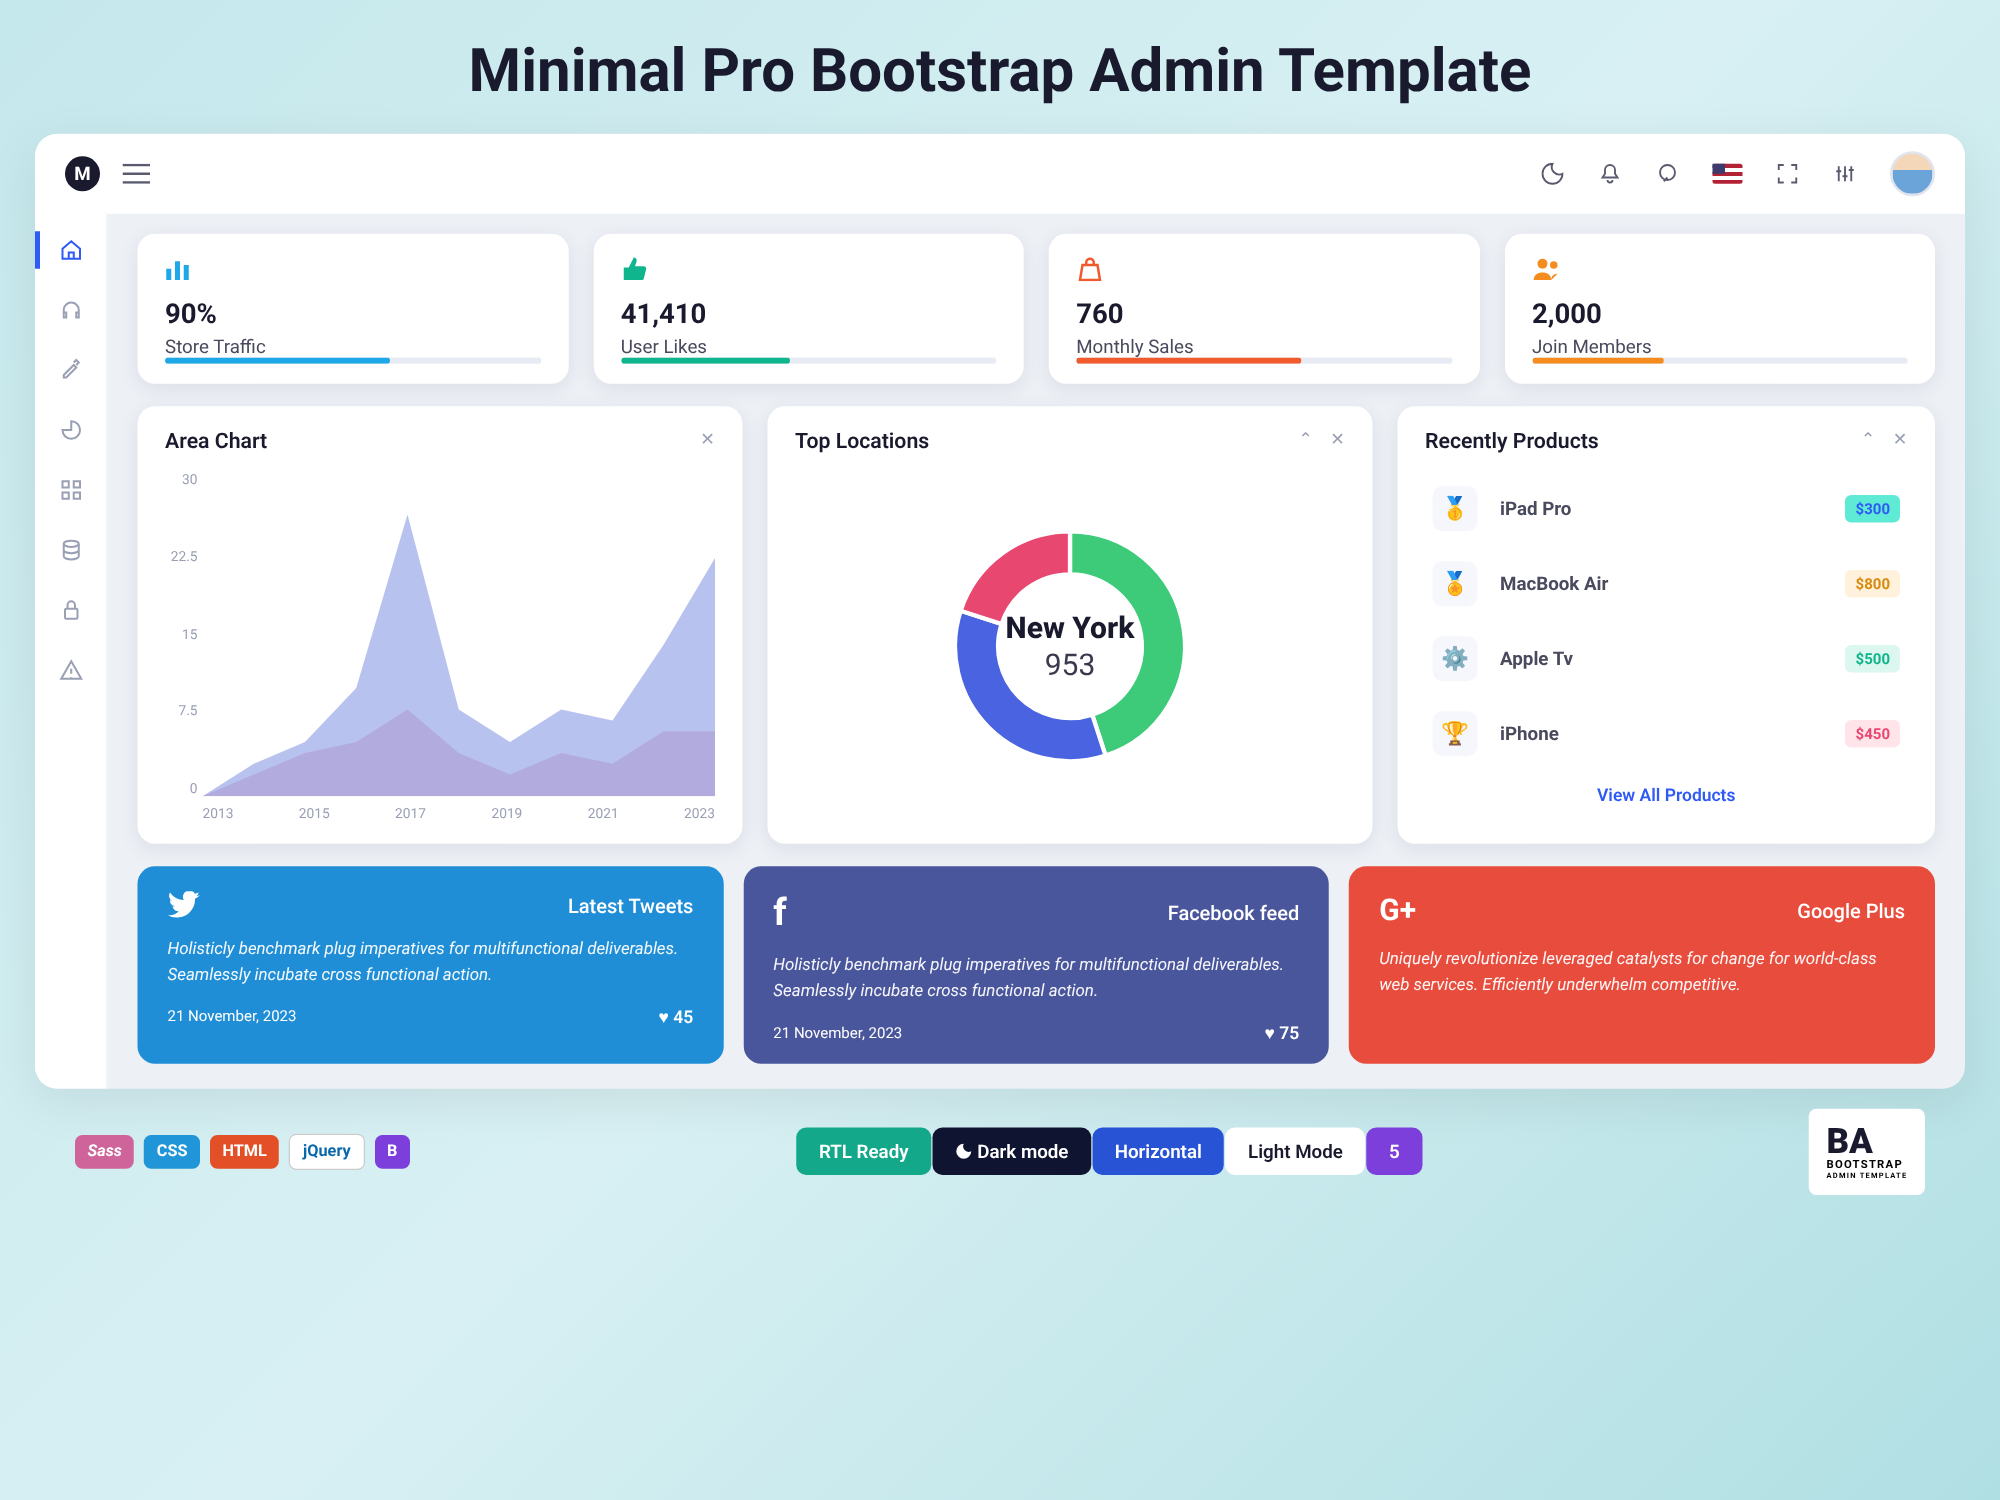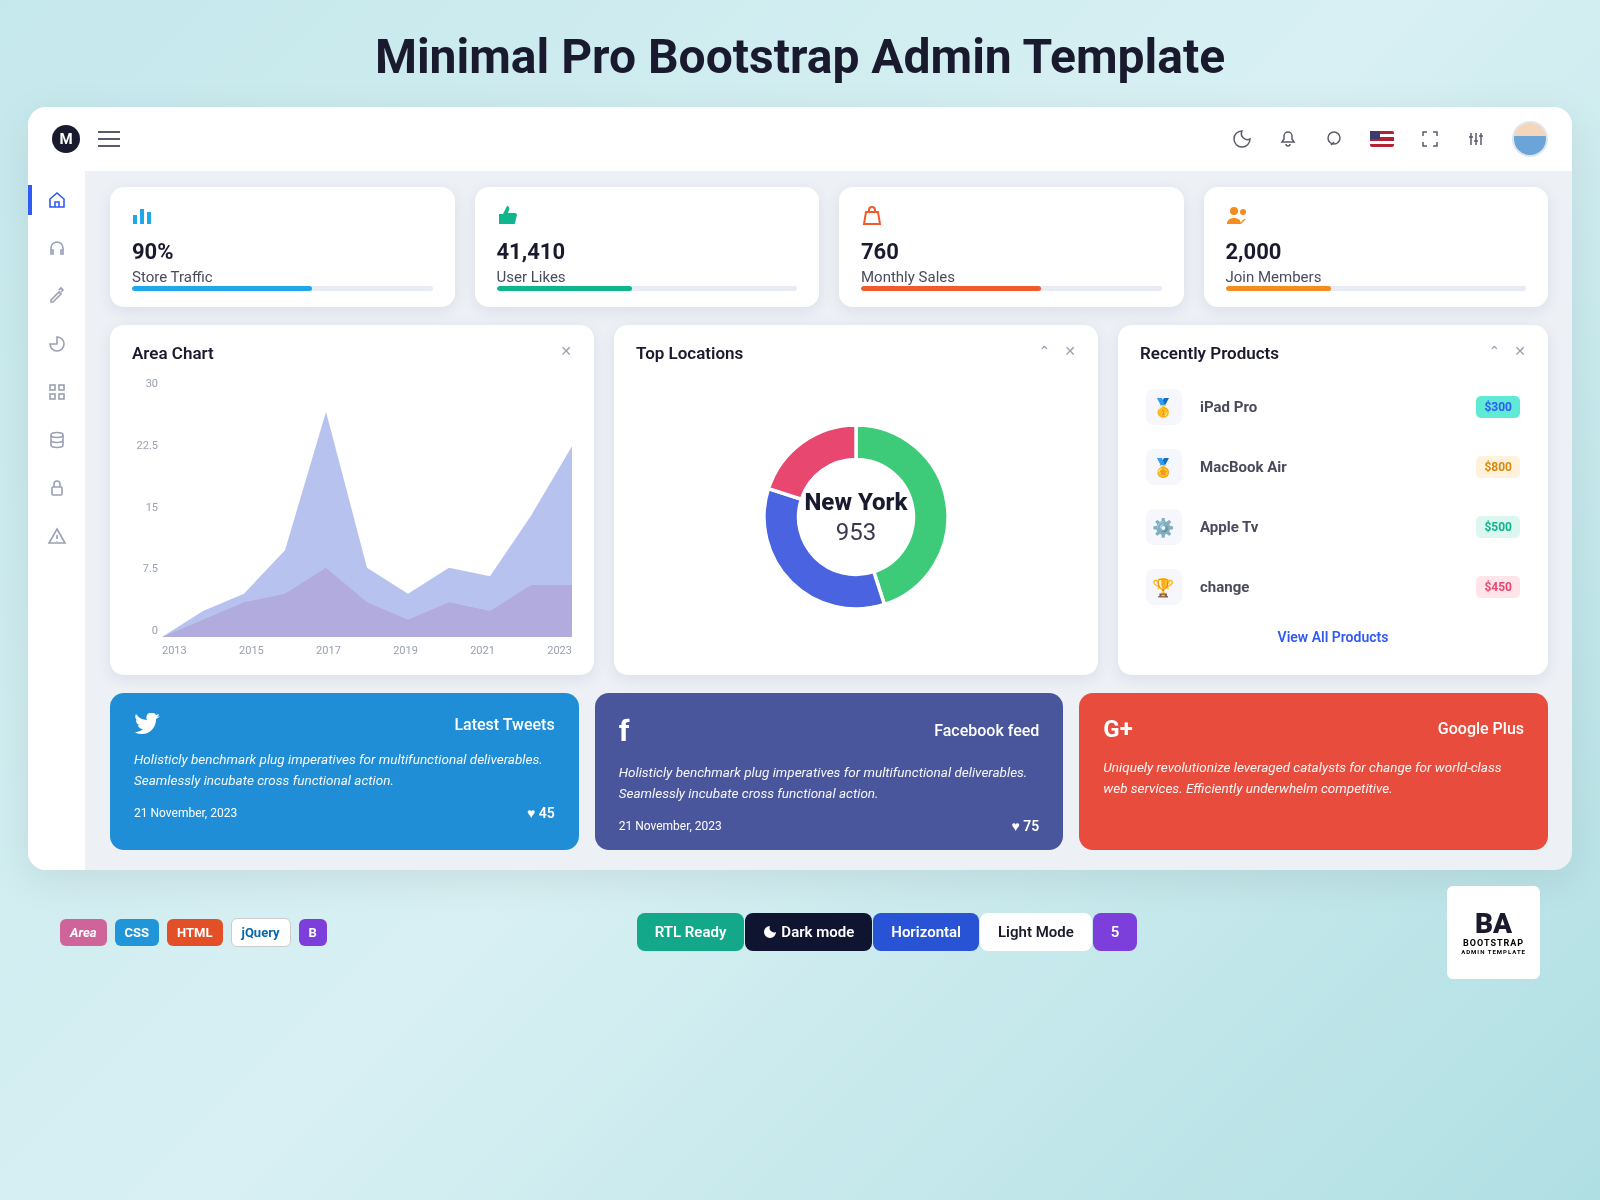--- a/index.html
+++ b/index.html
@@ -58,21 +58,21 @@
 .social-ico{font-size:26px;font-weight:700}
 .social-title{font-size:16px;font-weight:500}
 .social-body{font-size:13.5px;font-style:italic;line-height:1.55;margin-bottom:14px;opacity:.95}
 .social-foot{display:flex;align-items:center;justify-content:space-between;font-size:12px}
 .likes{display:flex;align-items:center;gap:6px;font-size:14px;font-weight:600}
 .footer-bar{display:flex;align-items:center;justify-content:space-between;padding:16px 60px 10px}
 .tech-logos{display:flex;align-items:center;gap:8px}
 .tech-badge{padding:6px 10px;border-radius:6px;color:#fff;font-size:13px;font-weight:700}
 .feature-pills{display:flex;gap:1px;align-items:center}
 .pill{padding:10px 18px;border-radius:8px;font-size:15px;font-weight:600;color:#fff}
-.ba-logo{background:#fff;padding:24px 14px;border-radius:6px;text-align:center}
+.ba-logo{background:#fff;padding:12px 14px;border-radius:6px;text-align:left}
 .ba-logo .big{font-size:28px;font-weight:900;color:#1a1a2e;line-height:1}
 .ba-logo .sm{font-size:9px;font-weight:700;letter-spacing:1px}
 svg{display:block}
 </style>
 </head>
 <body>
 
 <h1 class="page-title">Minimal Pro Bootstrap Admin Template</h1>
 
 <div class="app-window">
@@ -296,21 +296,21 @@
     <div class="prod-name">MacBook Air</div>
     <div class="prod-price" style="background:#fff1db;color:#d68a0e">$800</div>
               </div>
               <div class="prod-item">
     <div class="prod-ico">⚙️</div>
     <div class="prod-name">Apple Tv</div>
     <div class="prod-price" style="background:#dcf7ef;color:#0fb58d">$500</div>
               </div>
               <div class="prod-item">
     <div class="prod-ico">🏆</div>
-    <div class="prod-name">change</div>
+    <div class="prod-name">iPhone</div>
     <div class="prod-price" style="background:#ffe5ea;color:#e8476f">$450</div>
               </div>
             </div>
           <div class="view-all">View All Products</div>
         </div>
       </div>
 
       <div class="social-row" id="social-row">
           <div class="social-card" style="background:#1f8ed6">
     <div class="social-head">
@@ -348,21 +348,21 @@
               <span></span>
     </div>
           </div>
         </div>
     </div>
   </div>
 </div>
 
 <div class="footer-bar">
   <div class="tech-logos">
-    <span class="tech-badge" style="background:#cf649a;font-style:italic">Area</span>
+    <span class="tech-badge" style="background:#cf649a;font-style:italic">Sass</span>
     <span class="tech-badge" style="background:#2095d8">CSS</span>
     <span class="tech-badge" style="background:#e34f26">HTML</span>
     <span class="tech-badge" style="background:#fff;color:#0868ac;border:1px solid #ccc">jQuery</span>
     <span class="tech-badge" style="background:#7c3fdc">B</span>
   </div>
   <div class="feature-pills" id="pills">
       <span class="pill" style="background:#12a889;color:#fff">RTL Ready</span>
       <span class="pill" style="background:#0f1430;color:#fff"><svg width="14" height="14" style="display:inline;vertical-align:-2px;margin-right:4px">
           <path d="M7 1a6 6 0 1 0 6 6 4.5 4.5 0 0 1-6-6z" fill="#fff"></path>
         </svg>Dark mode</span>

